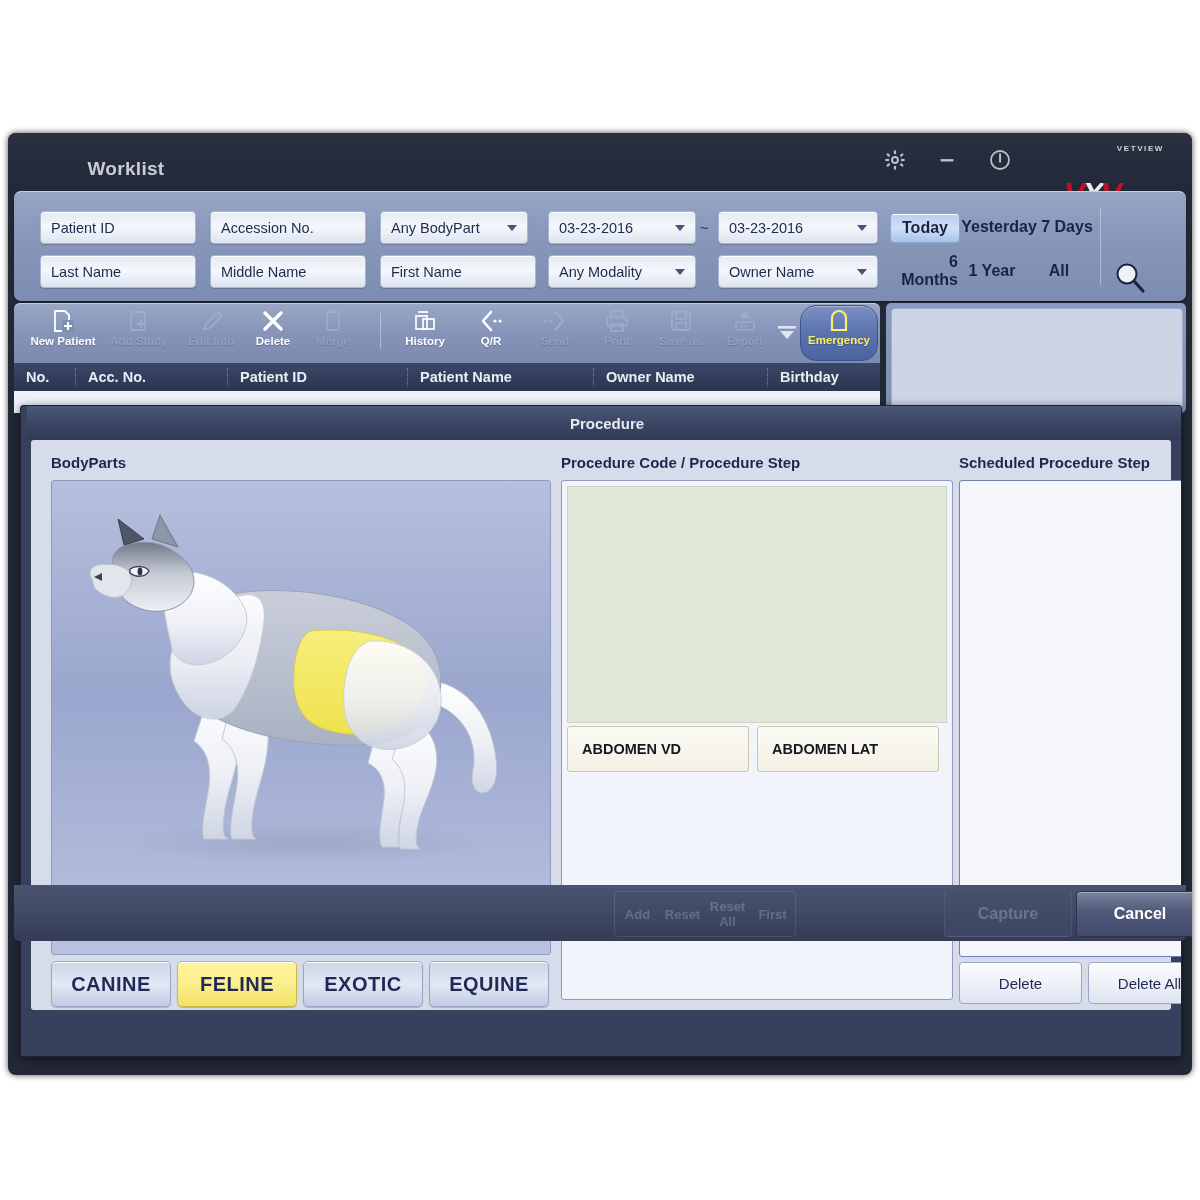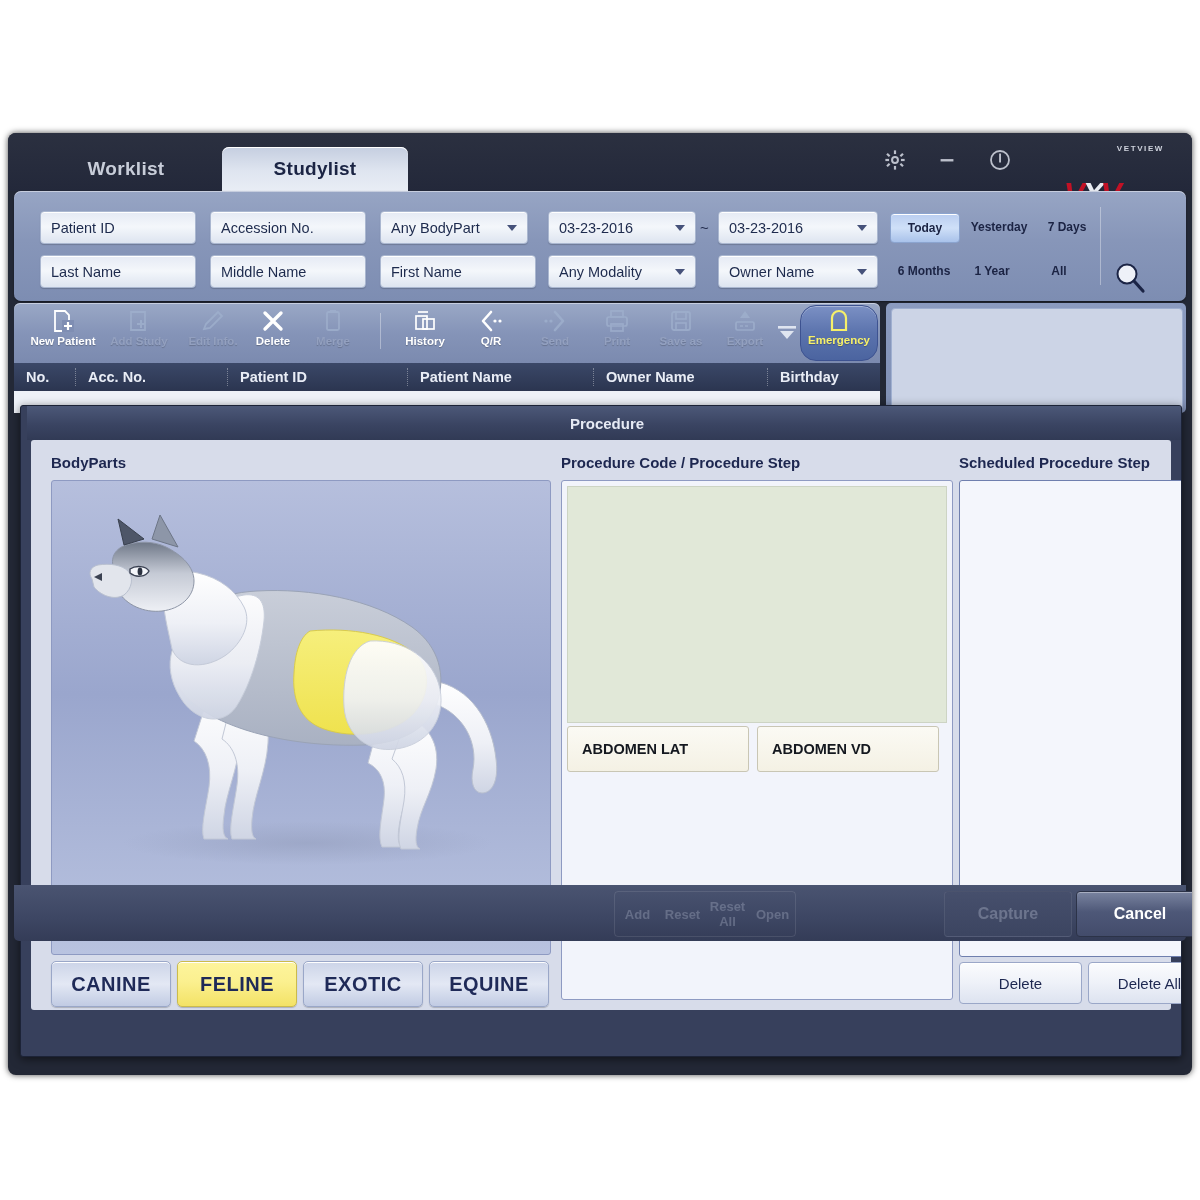--- a/index.html
+++ b/index.html
@@ -131,28 +131,29 @@
   .caret {
     width: 0; height: 0;
     border-left: 5px solid transparent;
     border-right: 5px solid transparent;
     border-top: 6px solid #46527a;
     margin-left: 6px;
   }
 
   .qbtn {
     position: absolute;
-    font-size: 12px;
+    font-size: 16px;
     font-weight: bold;
     color: #1b2343;
     display: flex;
     align-items: center;
     justify-content: center;
     height: 28px;
     border-radius: 4px;
+    text-align: right;
   }
   .qbtn.active {
     background: linear-gradient(to bottom, #b9cdf0 0%, #cfe0f8 50%, #a9c2ea 100%);
     border: 1px solid #8ba4cf;
     box-shadow: inset 0 1px 0 #fff;
   }
   .divider-v {
     position: absolute;
     width: 1px;
     background: rgba(255,255,255,.35);
@@ -453,23 +454,20 @@
   svg { display: block; }
 </style>
 </head>
 <body>
 
 <div id="app">
 
   <div class="titlebar">
     <div class="tab tab-worklist">
       <span>Worklist</span>
-    </div>
-    <div class="tab tab-studylist">
-      <span>Studylist</span>
     </div>
 
     <div class="win-icons">
       <span class="win-ico">
         <svg width="22" height="22" viewBox="0 0 24 24">
           <g fill="#d6dae4">
             <circle cx="12" cy="12" r="3.2" fill="none" stroke="#d6dae4" stroke-width="2.2"></circle>
             <rect x="10.8" y="1.5" width="2.4" height="4"></rect>
               <rect x="10.8" y="18.5" width="2.4" height="4"></rect>
             <rect x="1.5" y="10.8" width="4" height="2.4"></rect>
@@ -821,24 +819,24 @@
         <div class="species-btn">
           <span>EQUINE</span>
         </div>
       </div>
 
       <div class="panel-label" style="left:530px; top:14px;">Procedure Code / Procedure Step</div>
       <div class="proc-box">
         <div class="proc-top"></div>
         <div class="proc-items">
           <div class="proc-item">
-            <span>ABDOMEN LAT</span>
+            <span>ABDOMEN VD</span>
           </div>
           <div class="proc-item">
-            <span>ABDOMEN VD</span>
+            <span>ABDOMEN LAT</span>
           </div>
         </div>
       </div>
 
       <div class="panel-label" style="left:928px; top:14px;">Scheduled Procedure Step</div>
       <div class="sched-box"></div>
       <div class="sched-buttons">
         <div class="sched-btn">
           <span>Delete</span>
         </div>
@@ -848,21 +846,21 @@
       </div>
 
     </div>
   </div>
 
   <div class="bottombar">
     <div class="ghost-group">
       <div class="ghost-btn">Add</div>
       <div class="ghost-btn">Reset</div>
       <div class="ghost-btn">Reset All</div>
-      <div class="ghost-btn">Open</div>
+      <div class="ghost-btn">First</div>
     </div>
     <div class="bigbtn capture">
       <span>Capture</span>
     </div>
     <div class="bigbtn cancel">
       <span>Cancel</span>
     </div>
   </div>
 
 </div>

